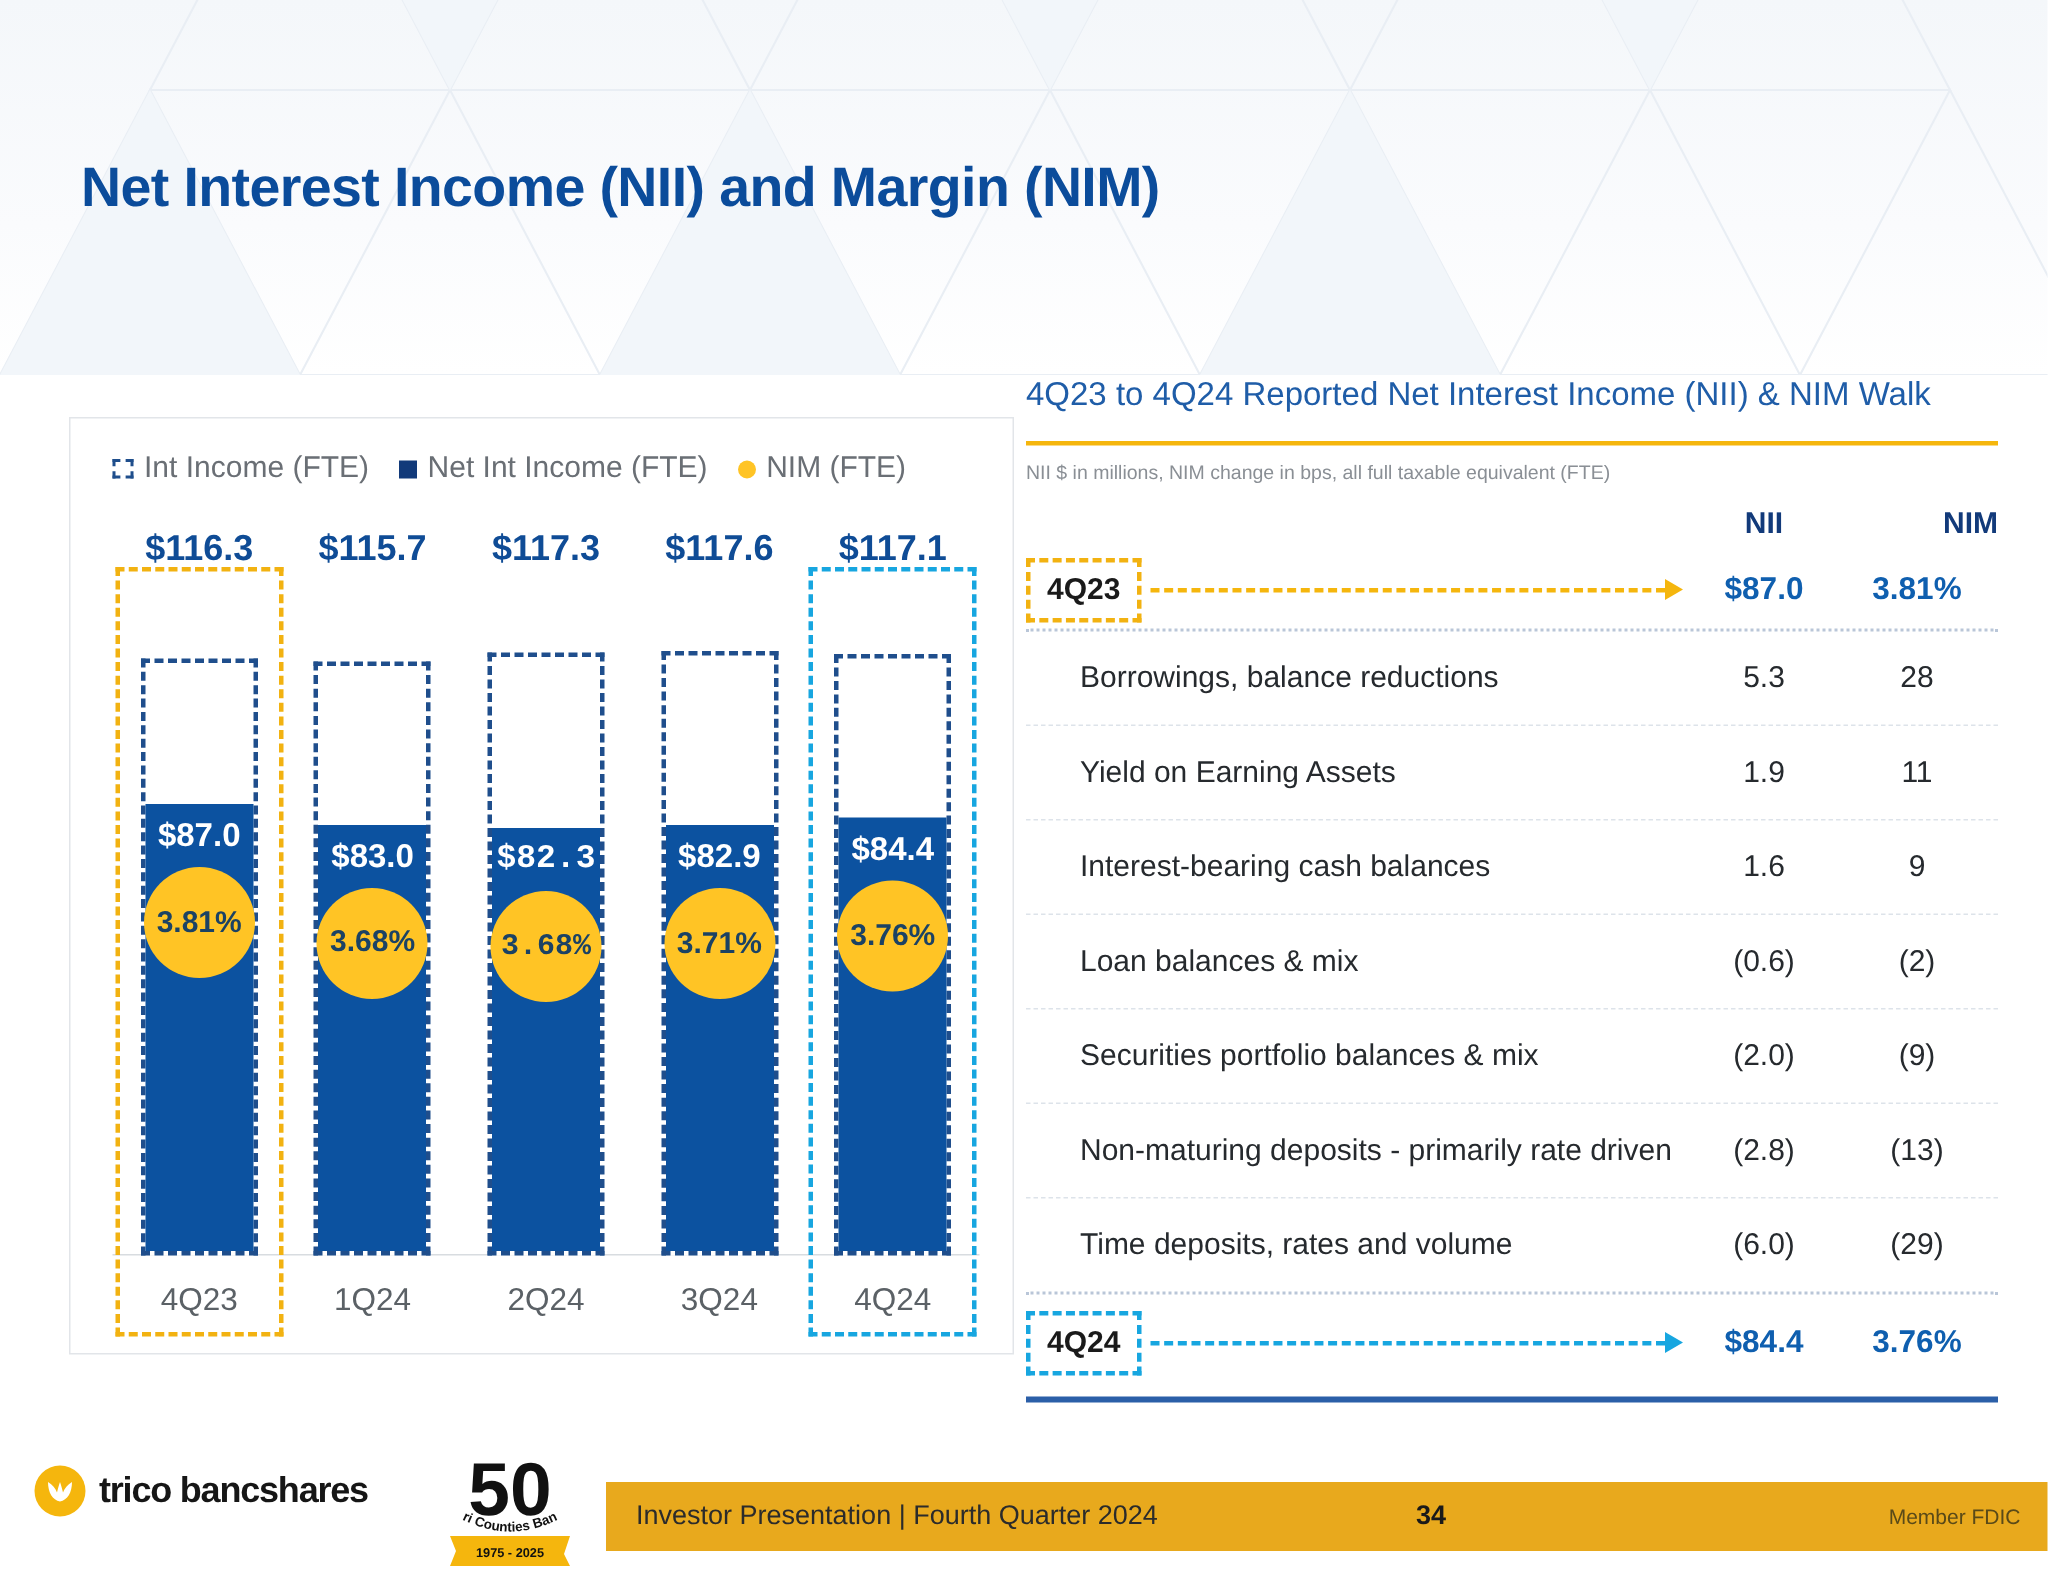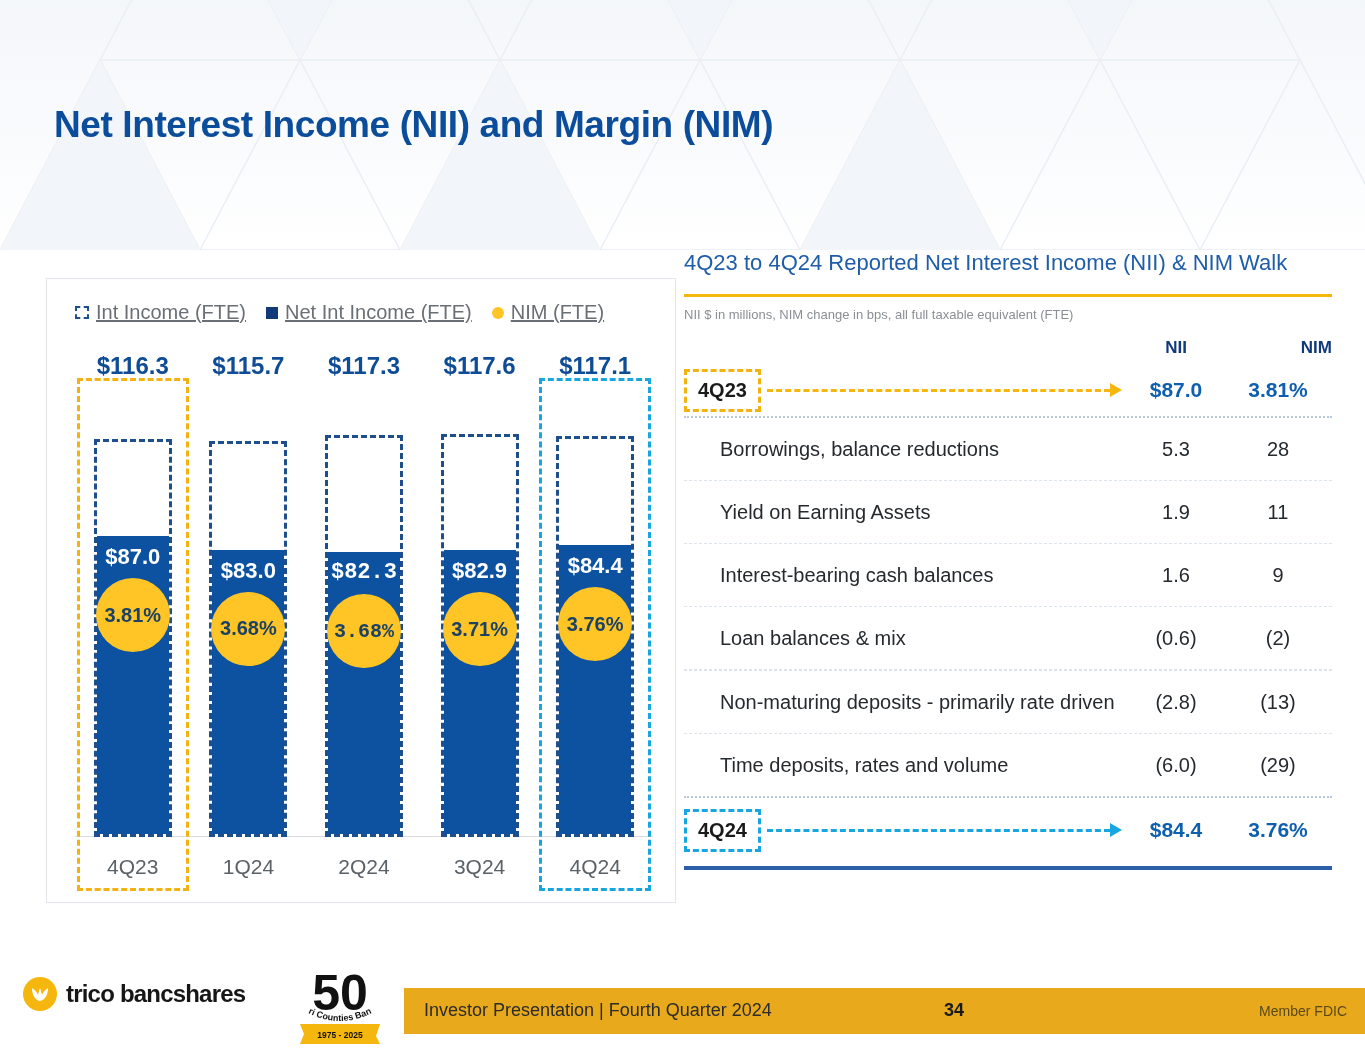--- a/index.html
+++ b/index.html
@@ -30,21 +30,21 @@
   .chart-panel {
     position: absolute; left: 46px; top: 278px;
     width: 630px; height: 625px;
     background: #ffffff; border: 1px solid #e2e5e9;
   }
   .legend {
     position: absolute; left: 28px; top: 22px;
     display: flex; align-items: center; gap: 20px;
     font-size: 20px; color: #6a6f75;
   }
-  .legend-item { display: flex; align-items: center; gap: 7px; white-space: nowrap; text-decoration: underline; }
+  .legend-item { display: flex; align-items: center; gap: 7px; white-space: nowrap; }
   .lg-dashbox { width: 14px; height: 13px; border: 2px dashed #1F4E8C; }
   .lg-square  { width: 12px; height: 12px; background: #123A7A; }
   .lg-dot     { width: 12px; height: 12px; border-radius: 50%; background: #FFC425; }
 
   
   .plot {
     position: absolute; left: 28px; top: 55px; width: 578px; height: 565px;
   }
   .bars { position: absolute; left: 0; top: 0; width: 100%; height: 100%; display: flex; }
   .bar-col {
@@ -90,21 +90,21 @@
 
   
   .walk-panel { position: absolute; left: 684px; top: 250px; width: 648px; }
   .walk-title {
     font-size: 22px; color: #1F5DA8; padding-bottom: 18px; white-space: nowrap;
   }
   .walk-rule { height: 3px; background: #F5B60D; width: 100%; }
   .walk-sub { font-size: 13px; color: #8a8f95; margin-top: 10px; }
 
   .walk-head {
-    display: flex; margin-top: 16px; font-size: 17px; font-weight: bold; color: #123A7A;
+    display: flex; margin-top: 16px; font-size: 20px; font-weight: bold; color: #123A7A;
   }
   .wh-spacer { flex: 1 1 auto; }
   .wh-nii { width: 96px; text-align: center; }
   .wh-nim { width: 108px; text-align: right; }
 
   .anchor-row {
     display: flex; align-items: center; height: 52px; margin-top: 6px; position: relative;
   }
   .anchor-tag {
     font-size: 20px; font-weight: bold; color: #1a1a1a;
@@ -305,20 +305,25 @@
         <div class="wr-nii">1.6</div>
         <div class="wr-nim">9</div>
       </div>
       <div class="row-sep"></div>
       <div class="walk-row">
         <div class="wr-label">Loan balances &amp; mix</div>
         <div class="wr-nii">(0.6)</div>
         <div class="wr-nim">(2)</div>
       </div>
       <div class="row-sep"></div>
+      <div class="walk-row">
+        <div class="wr-label">Securities portfolio balances &amp; mix</div>
+        <div class="wr-nii">(2.0)</div>
+        <div class="wr-nim">(9)</div>
+      </div>
       <div class="row-sep"></div>
       <div class="walk-row">
         <div class="wr-label">Non-maturing deposits - primarily rate driven</div>
         <div class="wr-nii">(2.8)</div>
         <div class="wr-nim">(13)</div>
       </div>
       <div class="row-sep"></div>
       <div class="walk-row">
         <div class="wr-label">Time deposits, rates and volume</div>
         <div class="wr-nii">(6.0)</div>

